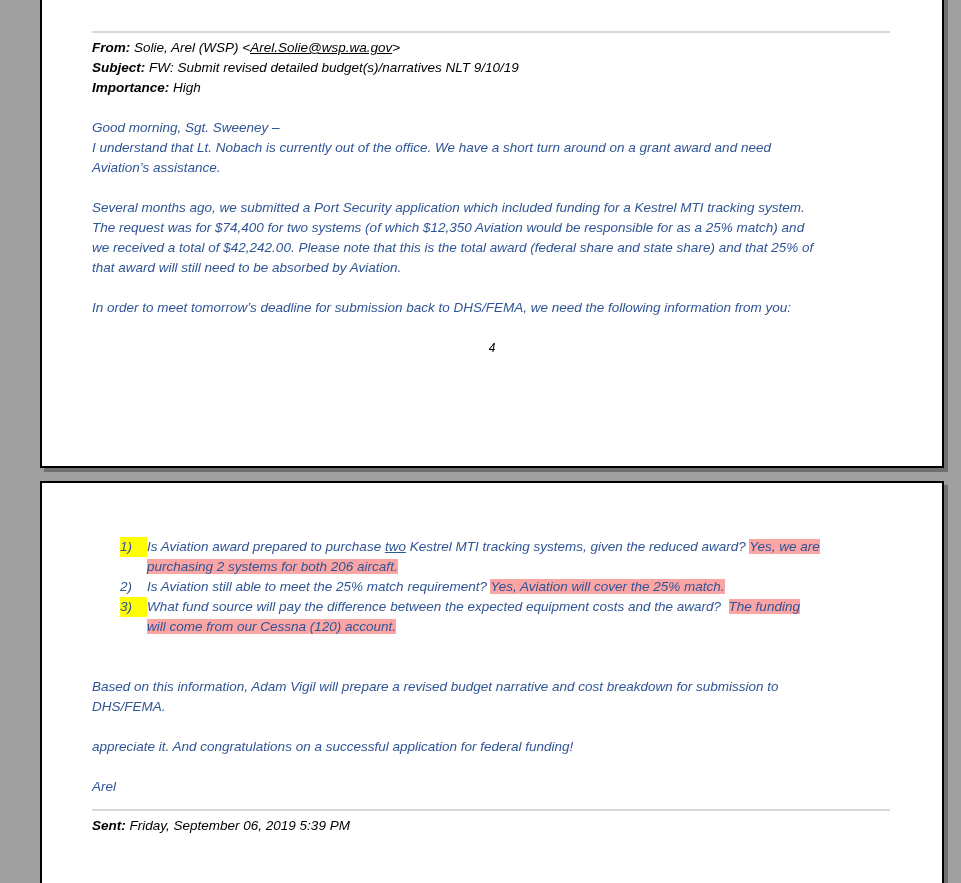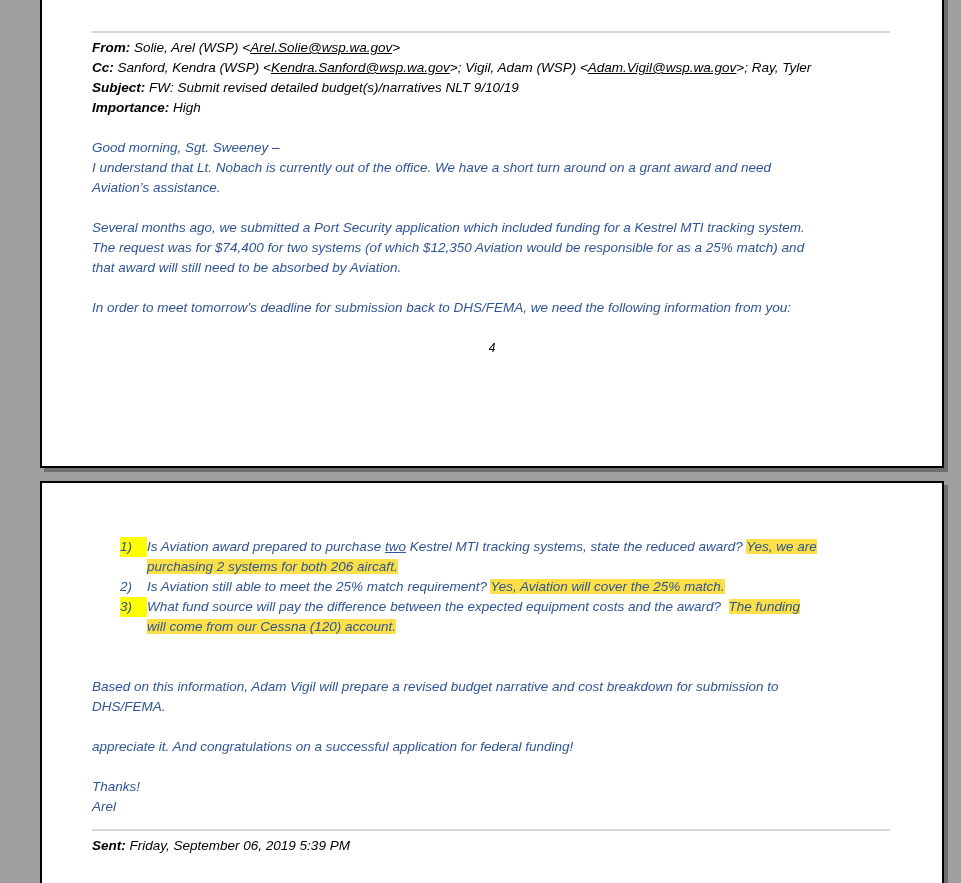--- a/index.html
+++ b/index.html
@@ -23,21 +23,21 @@
 
   .line {
     height: 20px; line-height: 20px;
     font-size: 13.5px; white-space: pre;
     color: #2f5597;
   }
   .para.header .seg { color: #000000; }
   .para.body .seg { color: #2f5597; }
   .seg.b { font-weight: bold; }
   .seg.u { text-decoration: underline; }
-  .seg.hl { background: #fde047; }
+  .seg.hl { background: #fca5a5; }
   .seg.link, a.seg { color: #0563c1; text-decoration: underline; cursor: pointer; }
 
   .divider { height: 2px; background: #d8d8d8; width: 798px; }
   .divider.top { margin: 19px 0 5px 0; }
   .divider.mid { margin: 12px 0 5px 0; }
 
   .num {
     display: inline-block; width: 27px;
     margin-left: 28px; color: #2f5597;
   }
@@ -50,58 +50,57 @@
   }
 </style>
 </head>
 <body>
 
 <div class="page" id="page1">
   <div class="page-content">
       <div class="divider top"></div>
       <div class="para header">
         <div class="line"><span class="seg b">From: </span><span class="seg">Solie, Arel (WSP) &lt;</span><a href="#" class="seg link">Arel.Solie@wsp.wa.gov</a><span class="seg">&gt;</span></div>
-        <div class="line"><span class="seg b">Cc: </span><span class="seg">Sanford, Kendra (WSP) &lt;</span><a href="#" class="seg link">Kendra.Sanford@wsp.wa.gov</a><span class="seg">&gt;; Vigil, Adam (WSP) &lt;</span><a href="#" class="seg link">Adam.Vigil@wsp.wa.gov</a><span class="seg">&gt;; Ray, Tyler</span></div>
         <div class="line"><span class="seg b">Subject: </span><span class="seg">FW: Submit revised detailed budget(s)/narratives NLT 9/10/19</span></div>
         <div class="line"><span class="seg b">Importance: </span><span class="seg">High</span></div>
       </div>
       <div class="para body">
         <div class="line"></div>
         <div class="line"><span class="seg">Good morning, Sgt. Sweeney –</span></div>
         <div class="line"><span class="seg">I understand that Lt. Nobach is currently out of the office. We have a short turn around on a grant award and need</span></div>
         <div class="line"><span class="seg">Aviation’s assistance.</span></div>
         <div class="line"></div>
         <div class="line"><span class="seg">Several months ago, we submitted a Port Security application which included funding for a Kestrel MTI tracking system.</span></div>
         <div class="line"><span class="seg">The request was for $74,400 for two systems (of which $12,350 Aviation would be responsible for as a 25% match) and</span></div>
+        <div class="line"><span class="seg">we received a total of $42,242.00. Please note that this is the total award (federal share and state share) and that 25% of</span></div>
         <div class="line"><span class="seg">that award will still need to be absorbed by Aviation.</span></div>
         <div class="line"></div>
         <div class="line"><span class="seg">In order to meet tomorrow’s deadline for submission back to DHS/FEMA, we need the following information from you:</span></div>
       </div>
       <div class="page-number">4</div>
     </div>
 </div>
 
 <div class="page" id="page2">
   <div class="page-content">
       <div class="para body">
-        <div class="line li-first"><span class="num hl">1)</span><span class="seg">Is Aviation award prepared to purchase </span><span class="seg u">two</span><span class="seg"> Kestrel MTI tracking systems, state the reduced award? </span><span class="seg hl">Yes, we are</span></div>
+        <div class="line li-first"><span class="num hl">1)</span><span class="seg">Is Aviation award prepared to purchase </span><span class="seg u">two</span><span class="seg"> Kestrel MTI tracking systems, given the reduced award? </span><span class="seg hl">Yes, we are</span></div>
         <div class="line li-cont"><span class="seg hl">purchasing 2 systems for both 206 aircaft.</span></div>
         <div class="line li-first"><span class="num">2)</span><span class="seg">Is Aviation still able to meet the 25% match requirement? </span><span class="seg hl">Yes, Aviation will cover the 25% match.</span></div>
         <div class="line li-first"><span class="num hl">3)</span><span class="seg">What fund source will pay the difference between the expected equipment costs and the award?  </span><span class="seg hl">The funding</span></div>
         <div class="line li-cont"><span class="seg hl">will come from our Cessna (120) account.</span></div>
       </div>
       <div class="para body">
         <div class="line"></div>
         <div class="line"></div>
         <div class="line"><span class="seg">Based on this information, Adam Vigil will prepare a revised budget narrative and cost breakdown for submission to</span></div>
         <div class="line"><span class="seg">DHS/FEMA.</span></div>
         <div class="line"></div>
         <div class="line"><span class="seg">appreciate it. And congratulations on a successful application for federal funding!</span></div>
         <div class="line"></div>
-        <div class="line"><span class="seg">Thanks!</span></div>
         <div class="line"><span class="seg">Arel</span></div>
       </div>
       <div class="divider mid"></div>
       <div class="para header">
         <div class="line"><span class="seg b">Sent: </span><span class="seg">Friday, September 06, 2019 5:39 PM</span></div>
       </div>
     </div>
 </div>
 
 </body></html>

